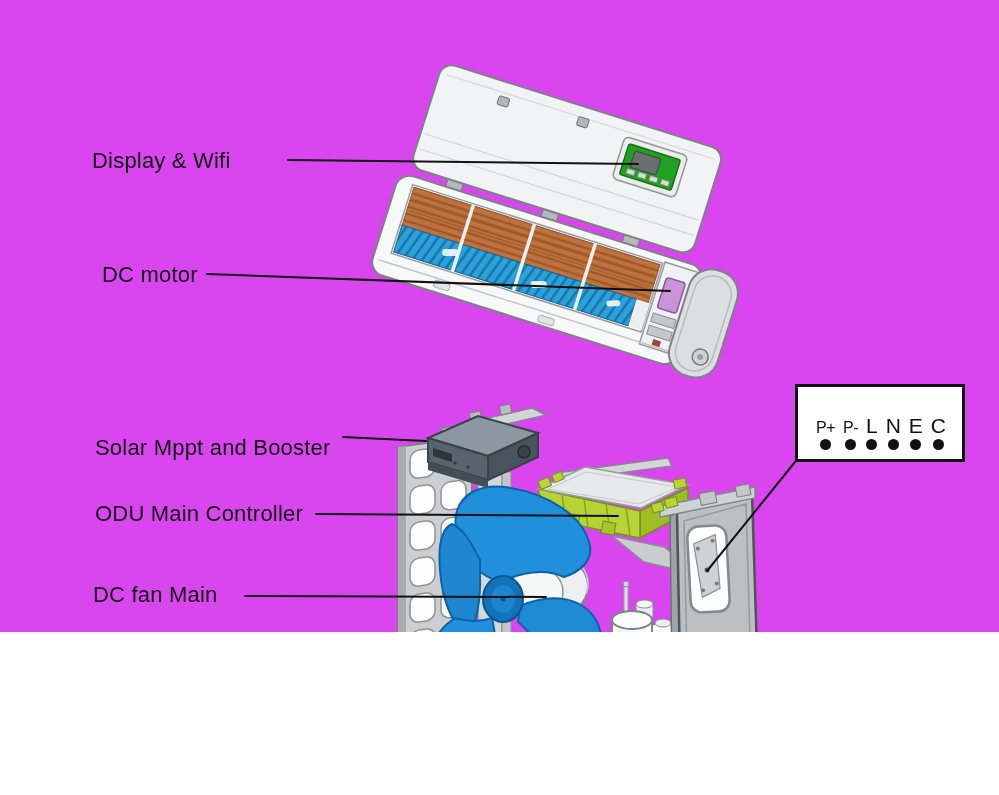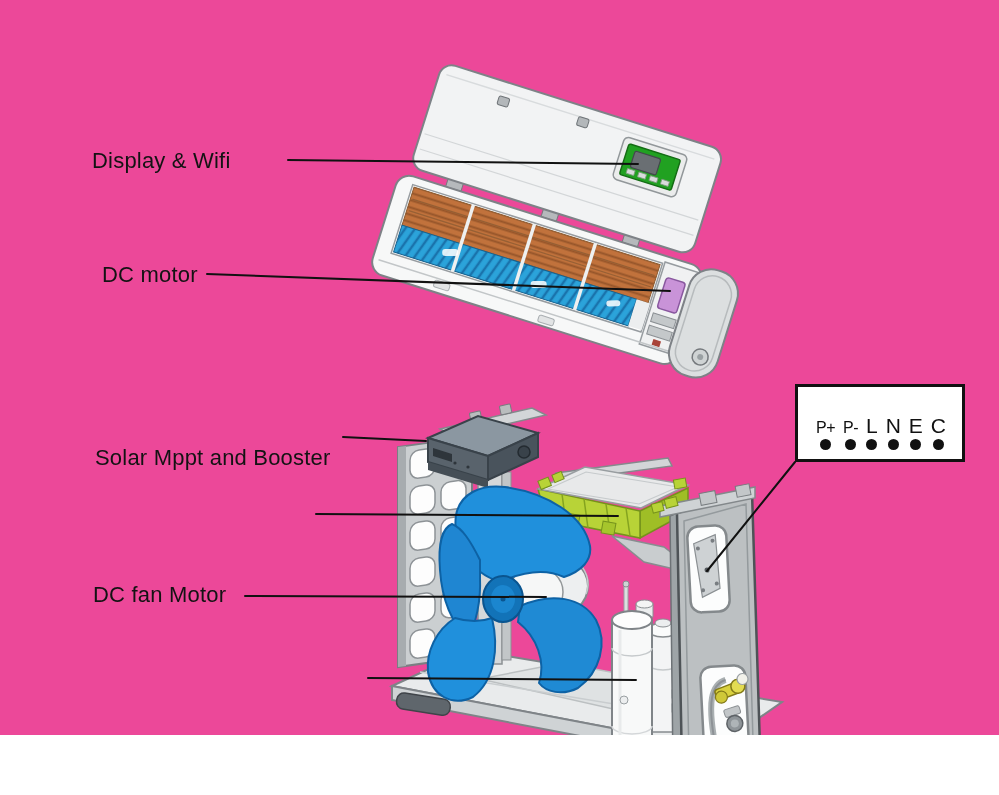--- a/index.html
+++ b/index.html
@@ -1,27 +1,27 @@
 <!DOCTYPE html>
 <html><head>
 <meta charset="utf-8">
 <style>
   html,body{margin:0;padding:0;background:#ffffff;}
   .canvas{
-    position:relative;width:999px;height:735px;background:#ec4899;
+    position:relative;width:999px;height:632px;background:#d946ef;
     font-family:"Liberation Sans",sans-serif;overflow:hidden;
   }
   svg.draw{position:absolute;left:0;top:0;}
   .callout-label{
     position:absolute;font-size:22px;line-height:28px;color:#131313;
     white-space:nowrap;letter-spacing:0.2px;
   }
   #lbl-display{left:92px;top:147px}
   #lbl-dcmotor{left:102px;top:261px}
-  #lbl-solar{left:95px;top:444px}
+  #lbl-solar{left:95px;top:434px}
   #lbl-odu{left:95px;top:500px}
   #lbl-dcfan{left:93px;top:581px}
   #lbl-inverter{left:92px;top:664px}
   .terminal-block{
     position:absolute;left:795px;top:384px;width:170px;height:78px;
     border:3px solid #111;background:#fff;box-sizing:border-box;
     display:flex;align-items:flex-end;justify-content:center;
     gap:8px;padding:0 6px 9px 8px;
   }
   .terminal{display:flex;flex-direction:column;align-items:center;gap:3px;}
@@ -291,21 +291,22 @@
     <line x1="316" y1="514" x2="618" y2="516"></line>
     <line x1="245" y1="596" x2="546" y2="597"></line>
     <line x1="368" y1="678" x2="636" y2="680"></line>
     <line x1="795" y1="462" x2="707" y2="571"></line>
   </g>
 </svg>
 
 <div class="callout-label" id="lbl-display">Display &amp; Wifi</div>
 <div class="callout-label" id="lbl-dcmotor">DC motor</div>
 <div class="callout-label" id="lbl-solar">Solar Mppt and Booster</div>
-<div class="callout-label" id="lbl-dcfan">DC fan Motor</div>
+<div class="callout-label" id="lbl-odu">ODU Main Controller</div>
+<div class="callout-label" id="lbl-dcfan">DC fan Main</div>
 
 <div class="terminal-block">
   <div class="terminal small">
     <span class="tlabel">P+</span>
     <span class="dot"></span>
   </div>
   <div class="terminal small">
     <span class="tlabel">P-</span>
     <span class="dot"></span>
   </div>

